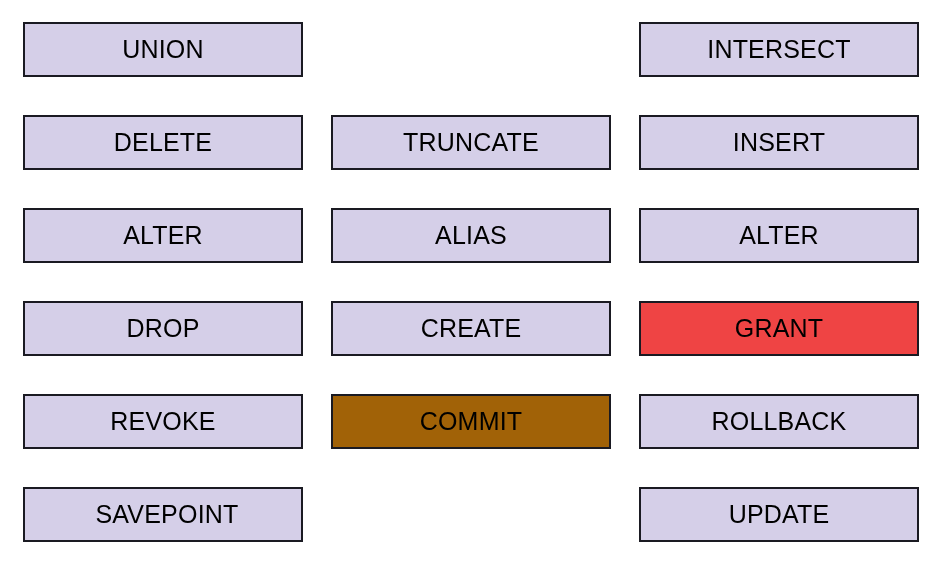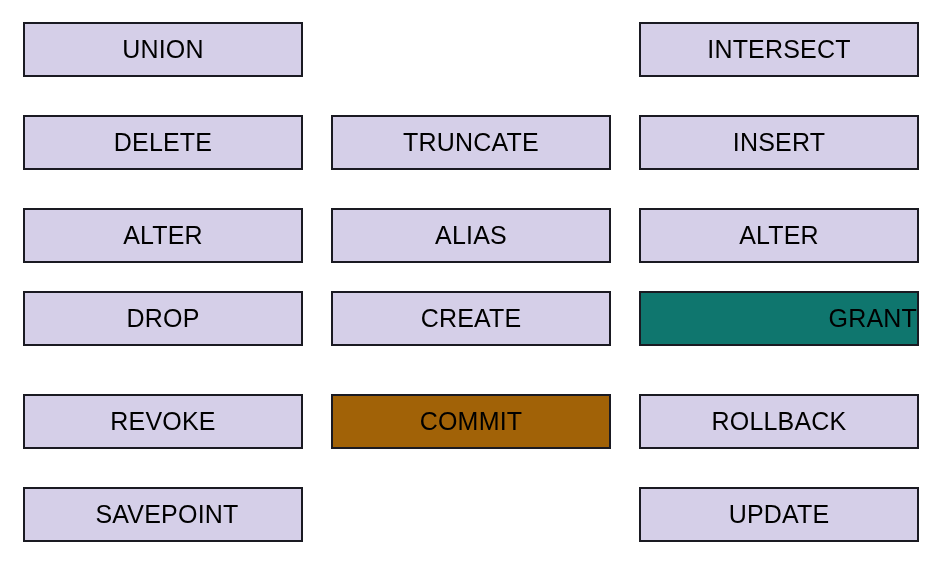--- a/index.html
+++ b/index.html
@@ -54,21 +54,21 @@
 
   
   .col-0 { left: 23px; }
   .col-1 { left: 331px; }
   .col-2 { left: 639px; }
 
   
   .row-0 { top: 22px; }
   .row-1 { top: 115px; }
   .row-2 { top: 208px; }
-  .row-3 { top: 291px; }
+  .row-3 { top: 301px; }
   .row-4 { top: 394px; }
   .row-5 { top: 487px; }
 </style>
 </head>
 <body style="background: rgb(255, 255, 255);">
 
 <div id="grid">
 
   <div class="cell col-0 row-0">
     <div class="keyword-box" style="background: rgb(213, 207, 232); border-color: rgb(26, 26, 34);">
@@ -117,21 +117,21 @@
     <div class="keyword-box" style="background: rgb(213, 207, 232); border-color: rgb(26, 26, 34);">
       <span class="keyword-label" style="color: rgb(0, 0, 0);">DROP</span>
     </div>
   </div>
   <div class="cell col-1 row-3">
     <div class="keyword-box" style="background: rgb(213, 207, 232); border-color: rgb(26, 26, 34);">
       <span class="keyword-label" style="color: rgb(0, 0, 0);">CREATE</span>
     </div>
   </div>
   <div class="cell col-2 row-3">
-    <div class="keyword-box" style="background: #0f766e; border-color: rgb(26, 26, 34); justify-content: flex-end;">
+    <div class="keyword-box" style="background: #ef4444; border-color: rgb(26, 26, 34);">
       <span class="keyword-label" style="color: rgb(0, 0, 0);">GRANT</span>
     </div>
   </div>
 
   <div class="cell col-0 row-4">
     <div class="keyword-box" style="background: rgb(213, 207, 232); border-color: rgb(26, 26, 34);">
       <span class="keyword-label" style="color: rgb(0, 0, 0);">REVOKE</span>
     </div>
   </div>
   <div class="cell col-1 row-4">

